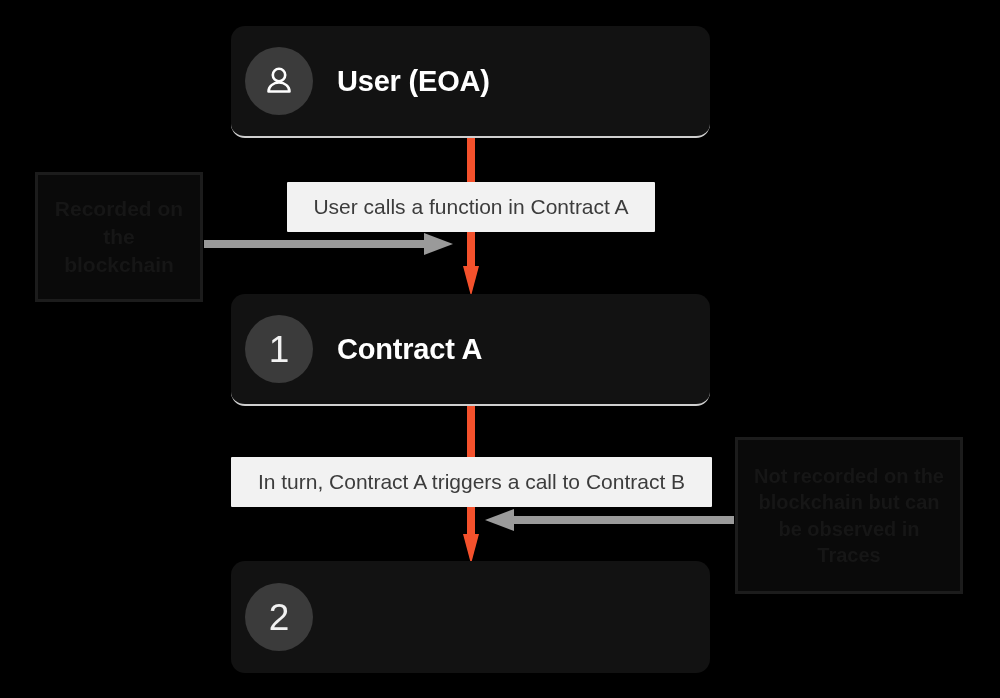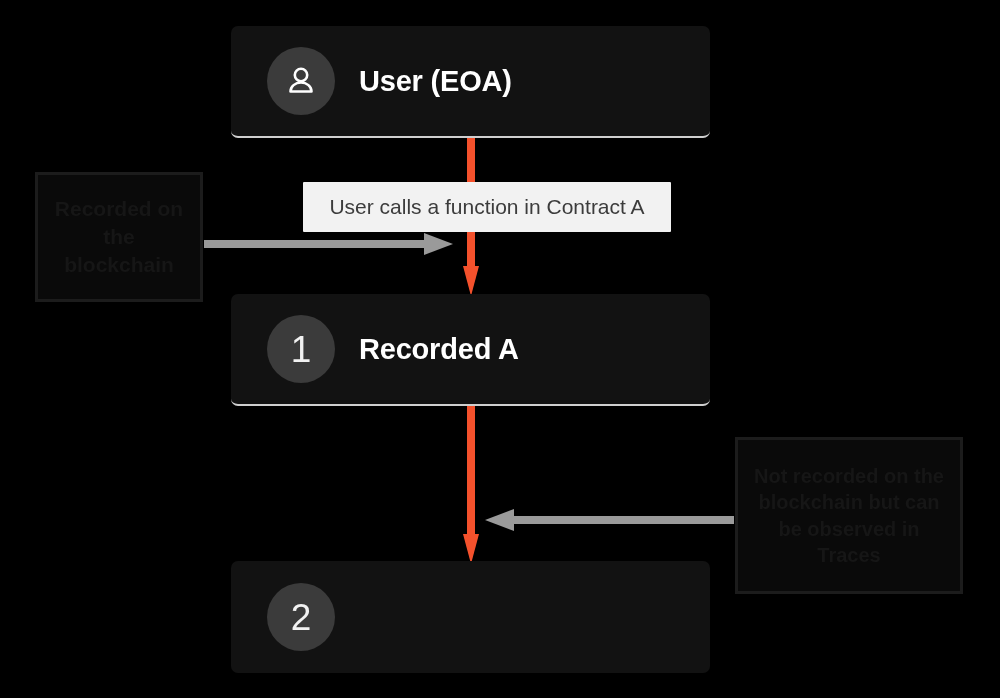--- a/index.html
+++ b/index.html
@@ -18,25 +18,25 @@
     overflow: hidden;
   }
 
   
   .node {
     position: absolute;
     left: 231px;
     width: 479px;
     height: 112px;
     background: #121212;
-    border-radius: 7px;
+    border-radius: 14px;
     display: flex;
     align-items: center;
     box-sizing: border-box;
-    padding-left: 36px;
+    padding-left: 14px;
     z-index: 3;
   }
   .node.with-rule {
     border-bottom: 2px solid #cfcfcf;
   }
   .node-badge {
     width: 68px;
     height: 68px;
     border-radius: 50%;
     background: #3b3b3b;
@@ -79,21 +79,20 @@
     position: absolute;
     background: #f2f2f2;
     color: #3c3c3c;
     font-size: 21px;
     display: flex;
     align-items: center;
     justify-content: center;
     white-space: nowrap;
     z-index: 4;
     border-radius: 1px;
-    margin-left: 16px;
   }
   #callout-1 {
     left: 287px;
     top: 182px;
     width: 368px;
     height: 50px;
   }
   #callout-2 {
     left: 231px;
     top: 457px;
@@ -168,33 +167,36 @@
         <path d="M7.5 28.5 a10.5 9 0 0 1 21 0 Z" fill="none" stroke="#ffffff" stroke-width="2.6" stroke-linejoin="round"></path>
       </svg>
     </div>
     <div class="node-label">User (EOA)</div>
   </div>
 
   <div class="node with-rule" id="node-ca">
     <div class="node-badge">
       <span class="badge-num">1</span>
     </div>
-    <div class="node-label">Recorded A</div>
+    <div class="node-label">Contract A</div>
   </div>
 
   <div class="node" id="node-cb">
     <div class="node-badge">
       <span class="badge-num">2</span>
     </div>
   </div>
 
   <div class="callout" id="callout-1">
     <span>User calls a function in Contract A</span>
   </div>
 
+  <div class="callout" id="callout-2">
+    <span>In turn, Contract A triggers a call to Contract B</span>
+  </div>
 
   <div class="h-arrow" id="h-arrow-left">
     <svg width="250" height="26" viewBox="0 0 250 26">
       <rect x="0" y="9" width="222" height="8" fill="#9a9a9a"></rect>
       <polygon points="220,2 220,24 249,13" fill="#9a9a9a"></polygon>
     </svg>
   </div>
 
   <div class="h-arrow" id="h-arrow-right">
     <svg width="250" height="26" viewBox="0 0 250 26">

